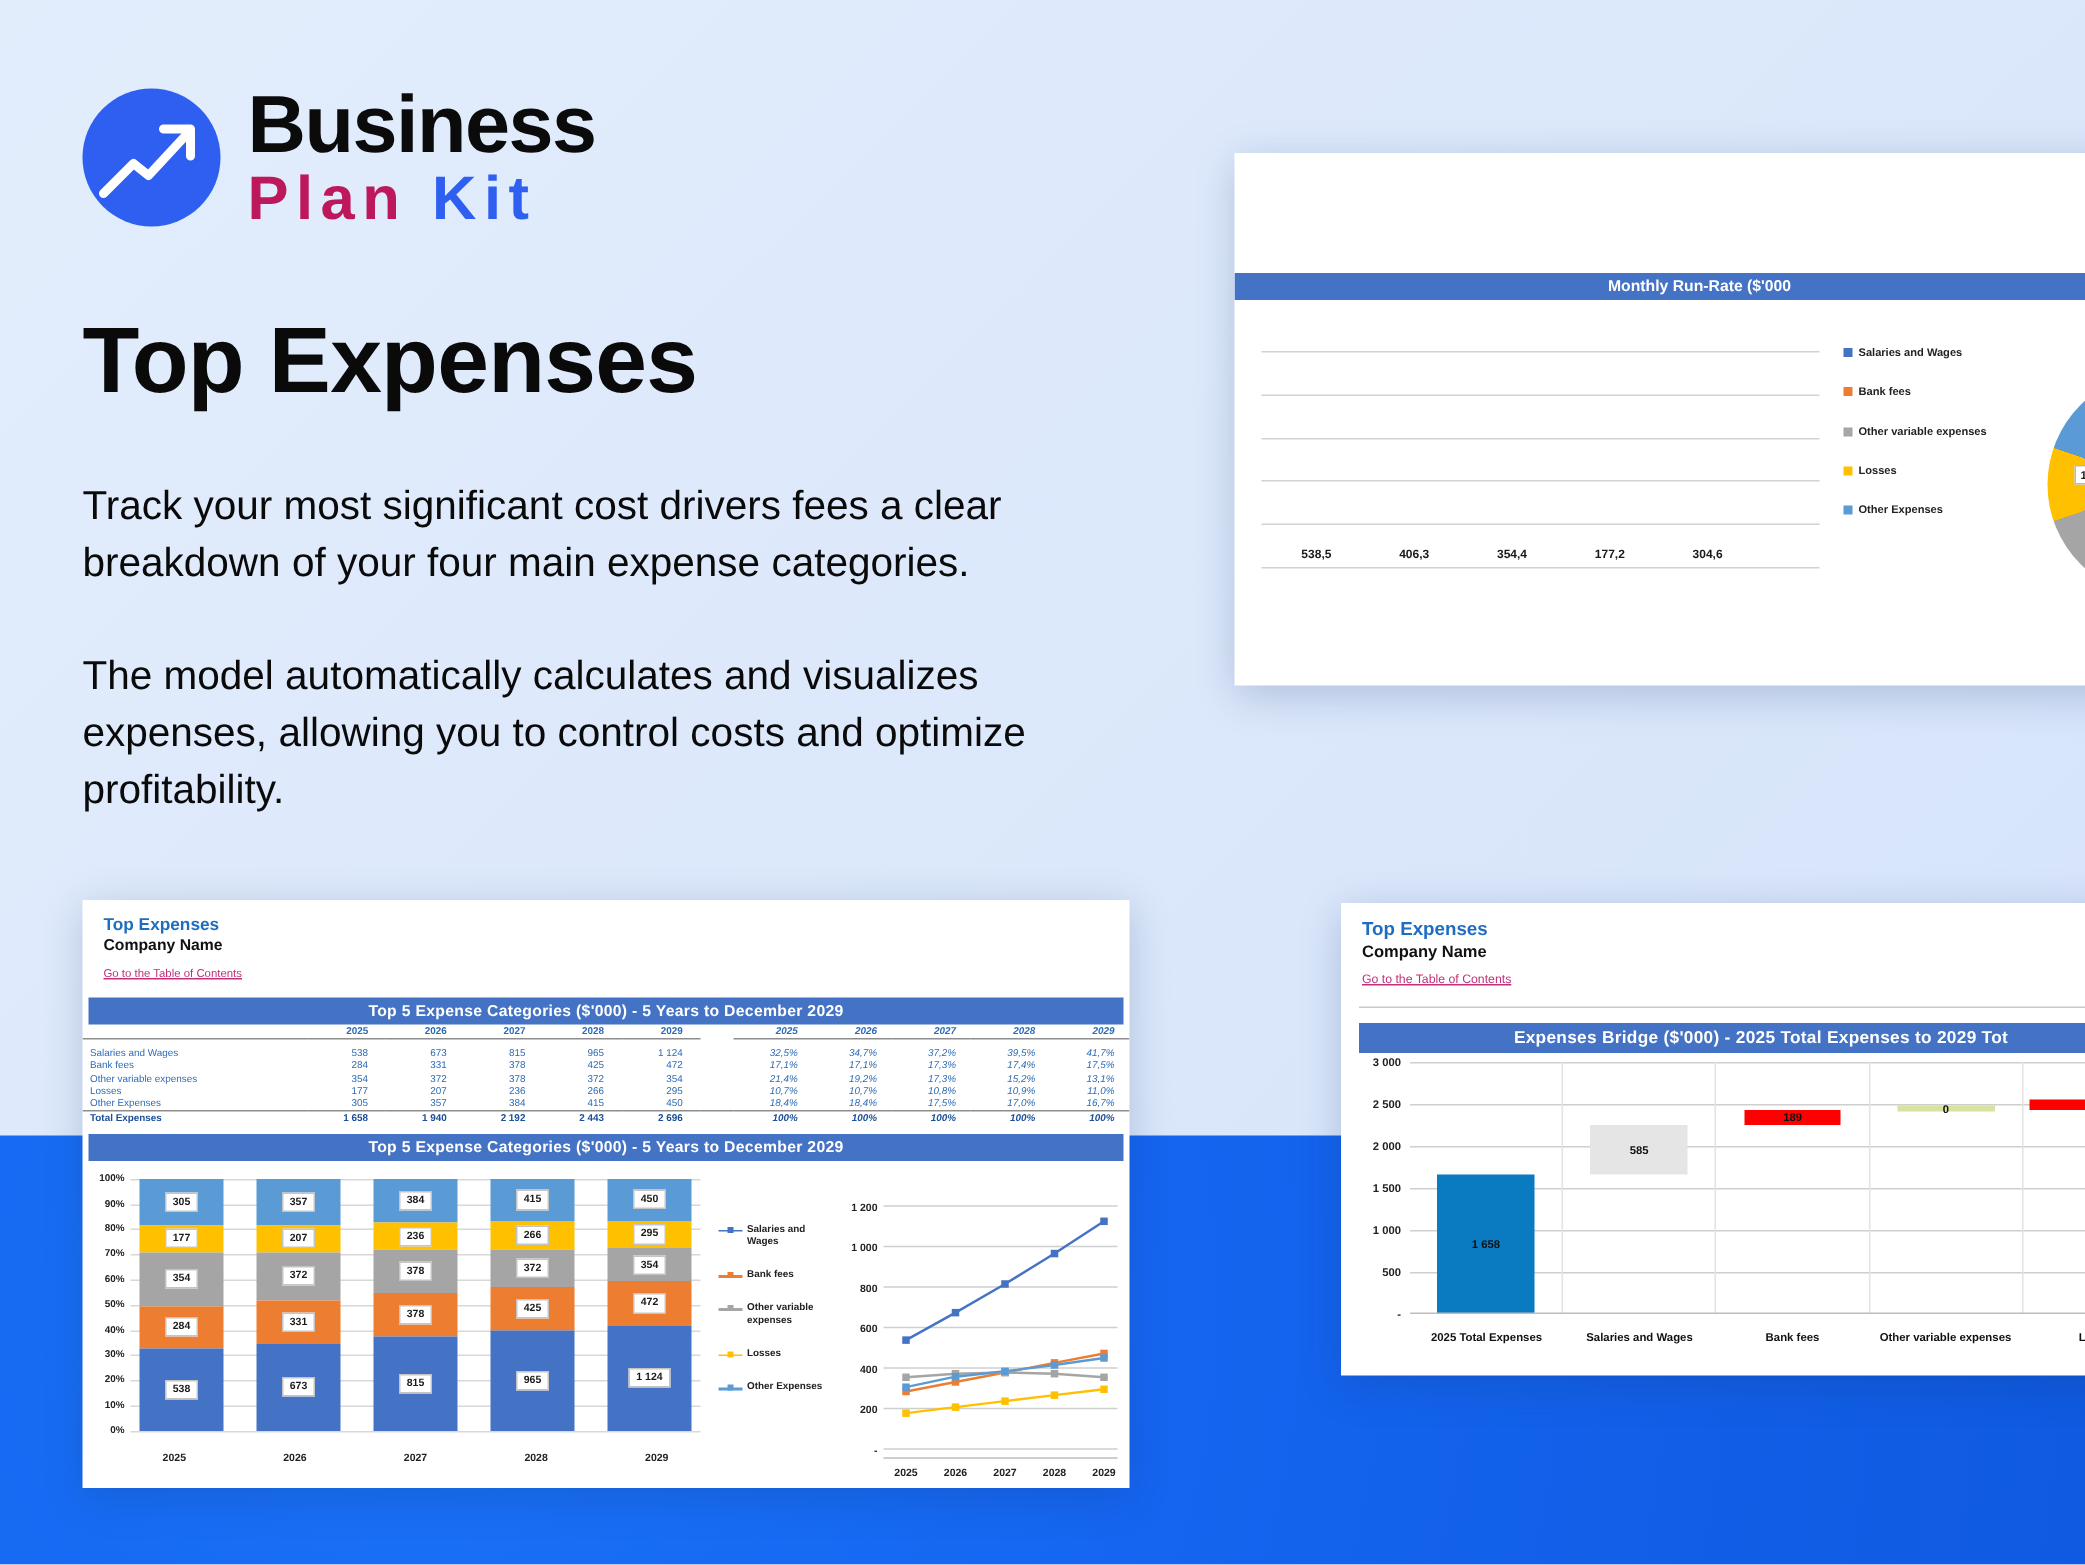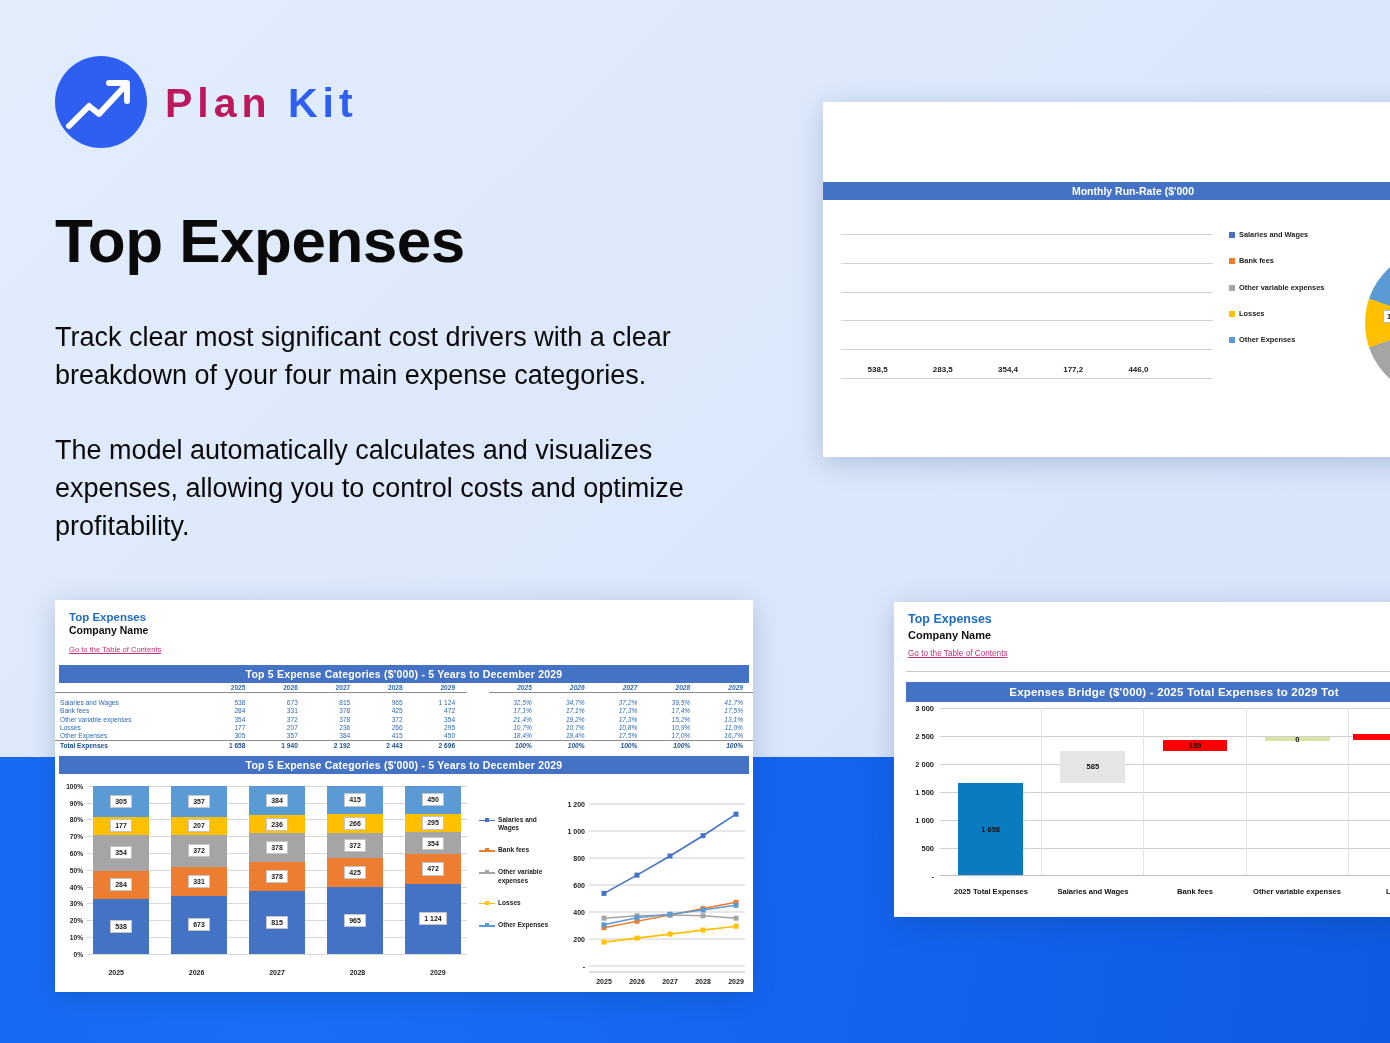--- a/index.html
+++ b/index.html
@@ -154,30 +154,31 @@
 <div id="bg-bottom"></div>
 
 <div id="logo">
   <div id="logo-mark">
     <svg width="92" height="92" viewBox="0 0 92 92">
       <path d="M14 70 L34 50 L44 58 L70 30" stroke="#ffffff" stroke-width="6" fill="none" stroke-linecap="round" stroke-linejoin="round"></path>
       <path d="M54 27 L72 27 L72 45" stroke="#ffffff" stroke-width="6" fill="none" stroke-linecap="round" stroke-linejoin="round"></path>
     </svg>
   </div>
   <div id="logo-words">
+    <div class="logo-l1">Business</div>
     <div class="logo-l2">
       <span class="dark">Plan</span>
       <span class="accent">Kit</span>
     </div>
   </div>
 </div>
 
 <div id="headline">Top Expenses</div>
 <div id="body-copy">
-  <p>Track clear most significant cost drivers with a clear breakdown of your four main expense categories.</p>
+  <p>Track your most significant cost drivers fees a clear breakdown of your four main expense categories.</p>
   <p>The model automatically calculates and visualizes expenses, allowing you to control costs and optimize profitability.</p>
 </div>
 
 <div class="sheet" id="card-depth">
   <div class="band-row">
     <div class="b2">Monthly Run-Rate ($'000</div>
   </div>
 
   <div id="depth-body">
     <div id="depth-chart">
@@ -188,33 +189,33 @@
         <i style="top:60%"></i>
           <i style="top:80%"></i>
           <i style="top:100%"></i>
       </div>
       <div id="depth-bars">
         <div class="dbar">
           <span class="val">538,5</span>
           <div class="col" style="height:89.8%;background:#4472c4"></div>
         </div>
         <div class="dbar">
-          <span class="val">283,5</span>
+          <span class="val">406,3</span>
           <div class="col" style="height:47.3%;background:#ed7d31"></div>
         </div>
         <div class="dbar">
           <span class="val">354,4</span>
           <div class="col" style="height:59.1%;background:#a5a5a5"></div>
         </div>
         <div class="dbar">
           <span class="val">177,2</span>
           <div class="col" style="height:29.5%;background:#ffc000"></div>
         </div>
         <div class="dbar">
-          <span class="val">446,0</span>
+          <span class="val">304,6</span>
           <div class="col" style="height:50.8%;background:#5b9bd5"></div>
         </div>
       </div>
     </div>
 
     <div id="depth-legend">
       <div class="lg-item">
         <span class="lg-sw" style="background:#4472c4"></span>
         <span class="lg-tx">Salaries and Wages</span>
       </div>

